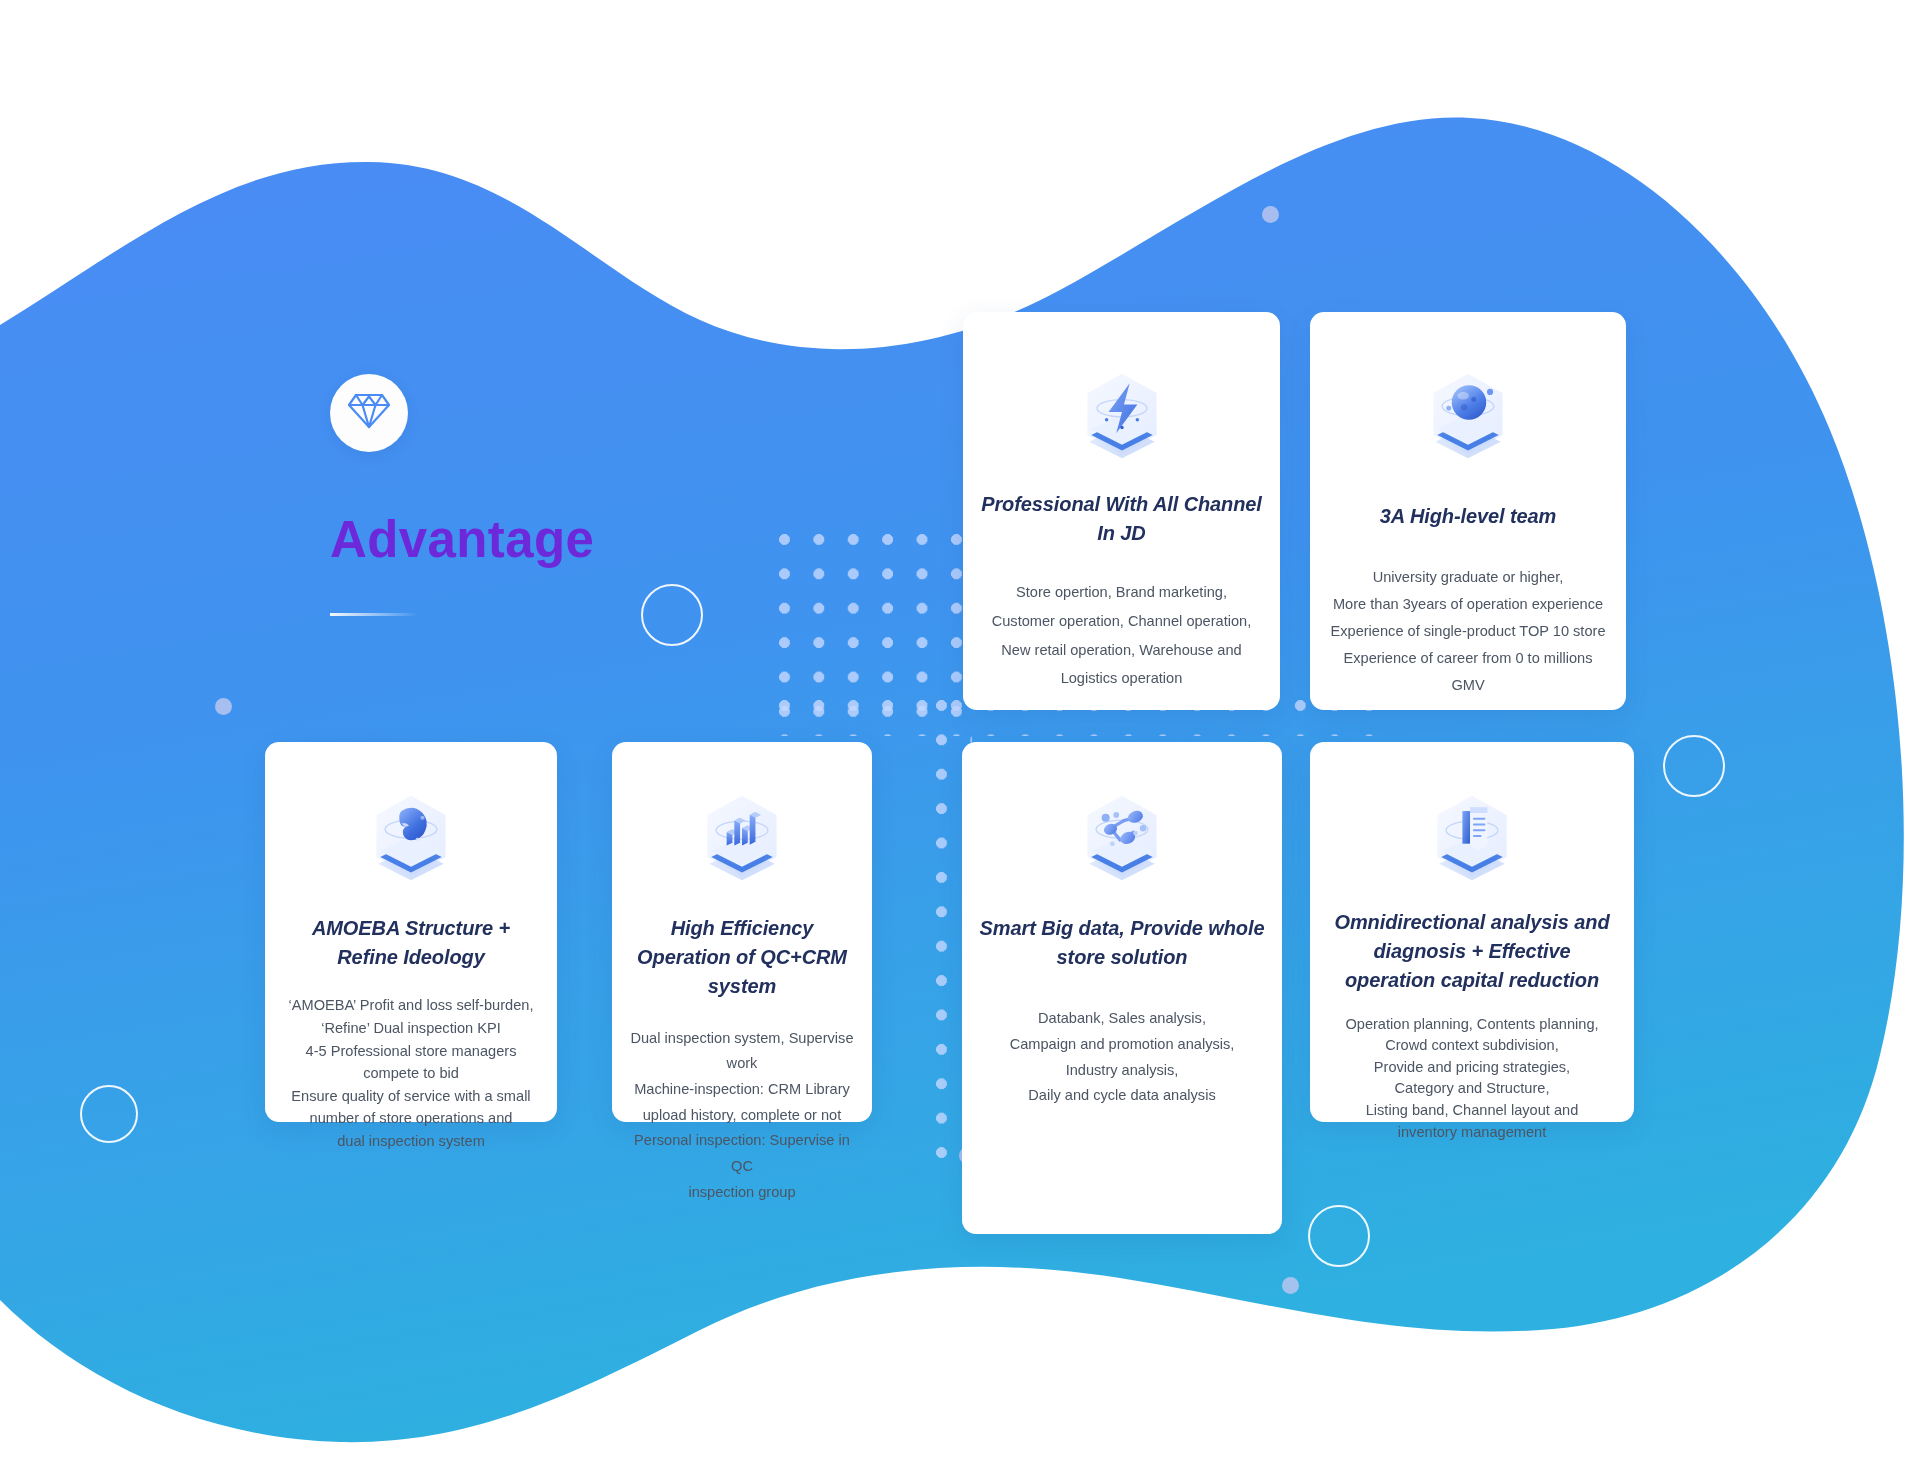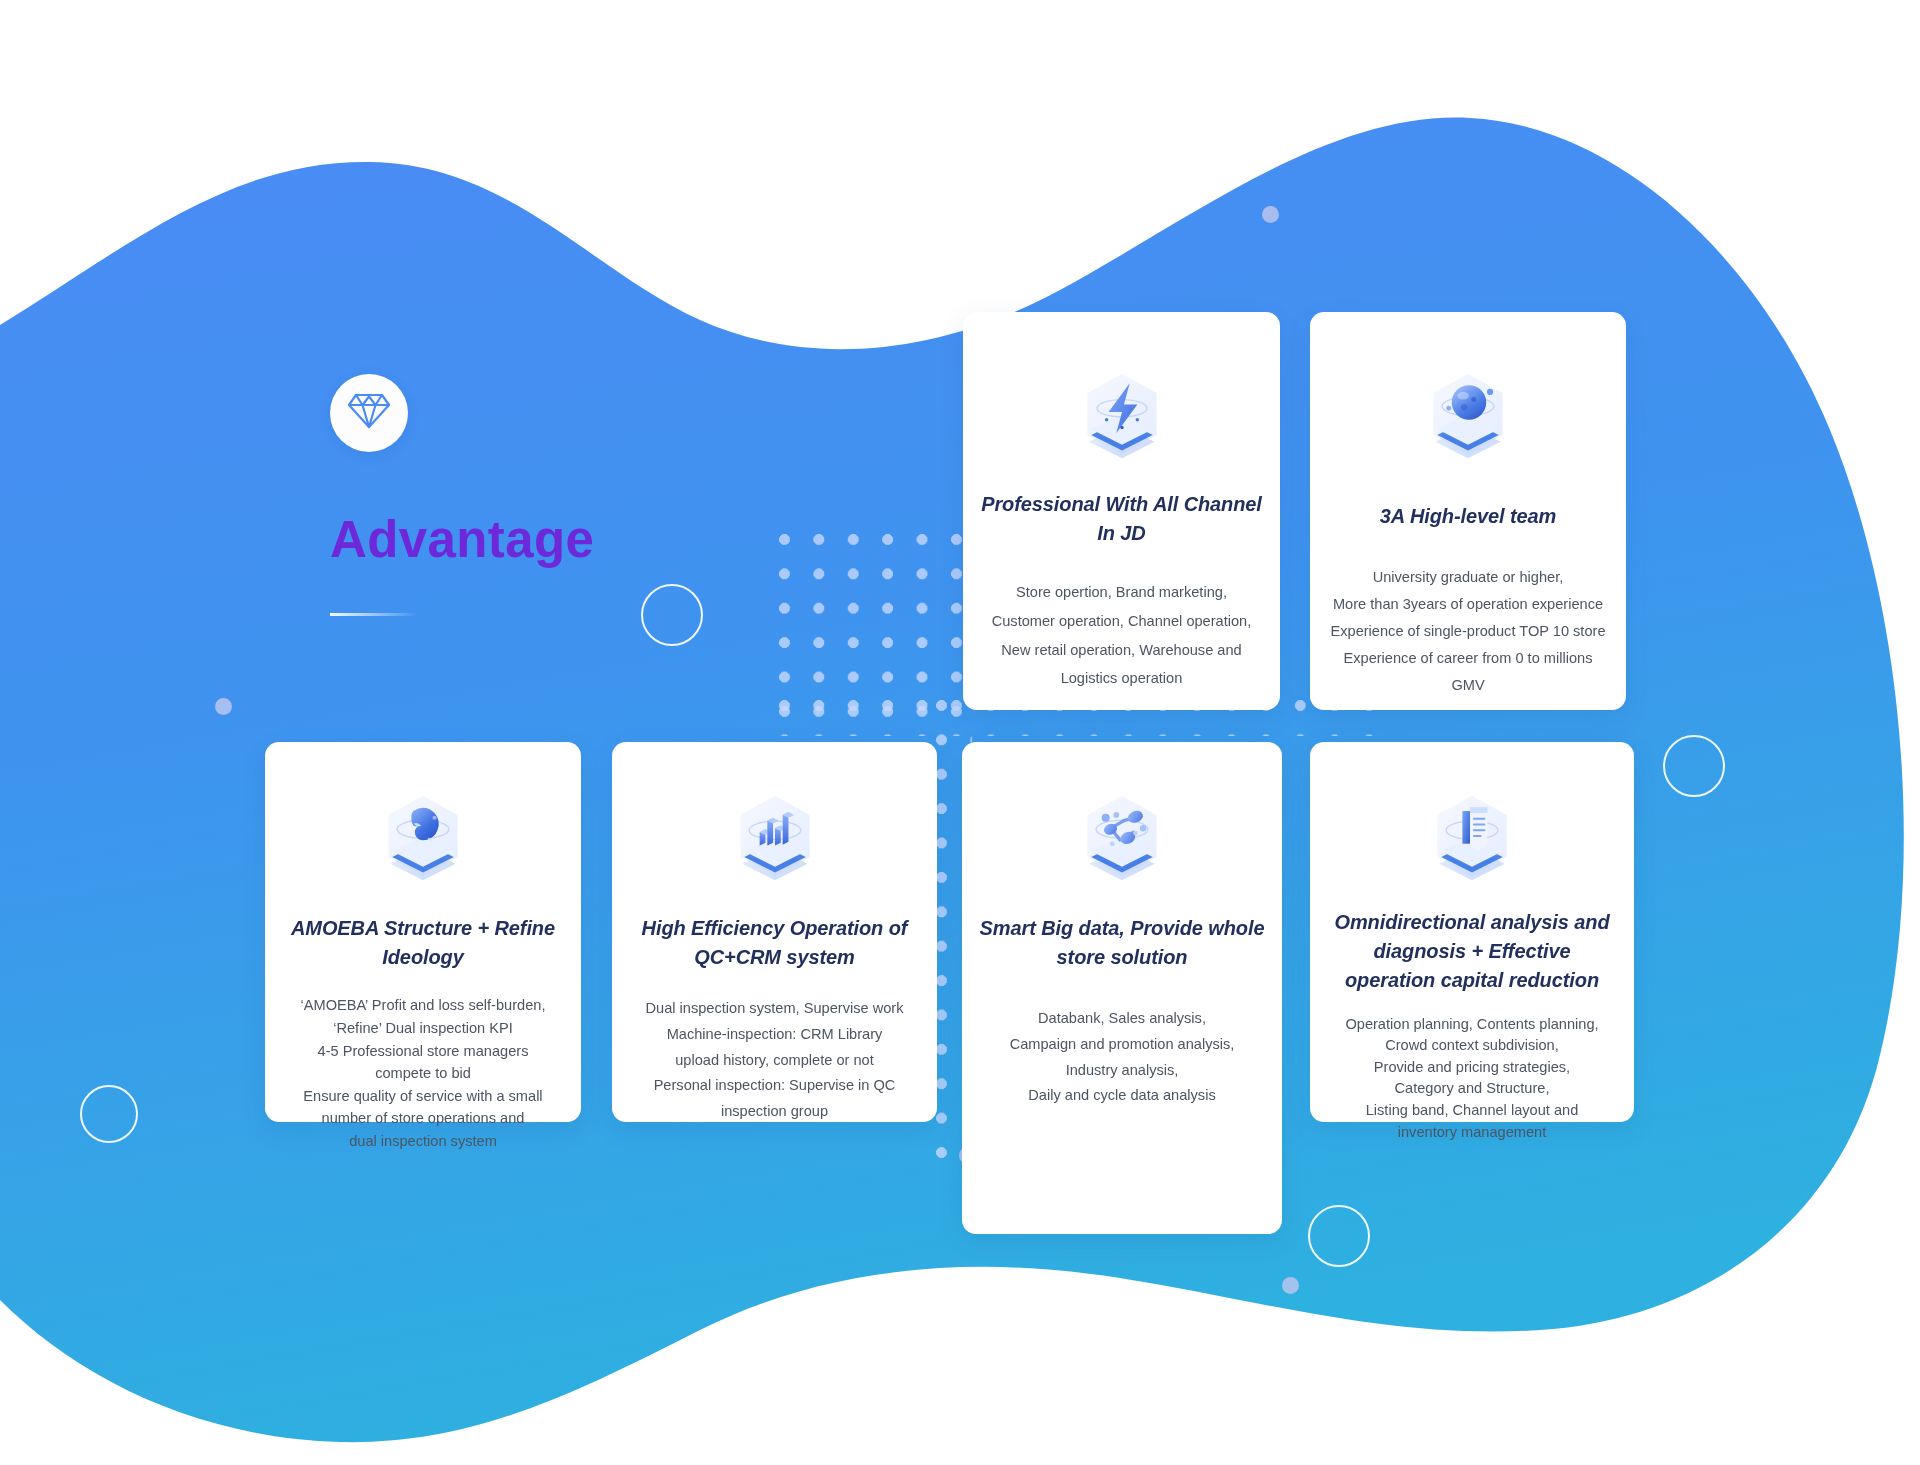--- a/index.html
+++ b/index.html
@@ -88,26 +88,26 @@
   #card-coop   { left:963px;  top:312px;  width:317px;  height:398px; }
   #card-coop   .card-icon  { margin-top:32px; }
   #card-coop   .card-title { margin-top:28px; }
   #card-coop   .card-body  { margin-top:30px; line-height:1.96; }
 
   #card-team   { left:1310px; top:312px;  width:316px;  height:398px; }
   #card-team   .card-icon  { margin-top:32px; }
   #card-team   .card-title { margin-top:40px; }
   #card-team   .card-body  { margin-top:33px; line-height:1.85; }
 
-  #card-amoeba { left:265px;  top:742px;  width:316px;  height:380px; }
+  #card-amoeba { left:265px;  top:742px;  width:292px;  height:380px; }
   #card-amoeba .card-icon  { margin-top:24px; }
   #card-amoeba .card-title { margin-top:30px; }
   #card-amoeba .card-body  { margin-top:22px; line-height:1.55; }
 
-  #card-qccrm  { left:612px;  top:742px;  width:325px;  height:380px;justify-content:space-between; }
+  #card-qccrm  { left:612px;  top:742px;  width:260px;  height:380px;justify-content:space-between; }
   #card-qccrm  .card-icon  { margin-top:24px; }
   #card-qccrm  .card-title { margin-top:30px; }
   #card-qccrm  .card-body  { margin-top:24px; line-height:1.76; }
 
   #card-bigdata{ left:962px;  top:742px;  width:320px;  height:492px; }
   #card-bigdata .card-icon  { margin-top:24px; }
   #card-bigdata .card-title { margin-top:30px; }
   #card-bigdata .card-body  { margin-top:34px; line-height:1.76; }
 
   #card-omni   { left:1310px; top:742px;  width:324px;  height:380px; }

